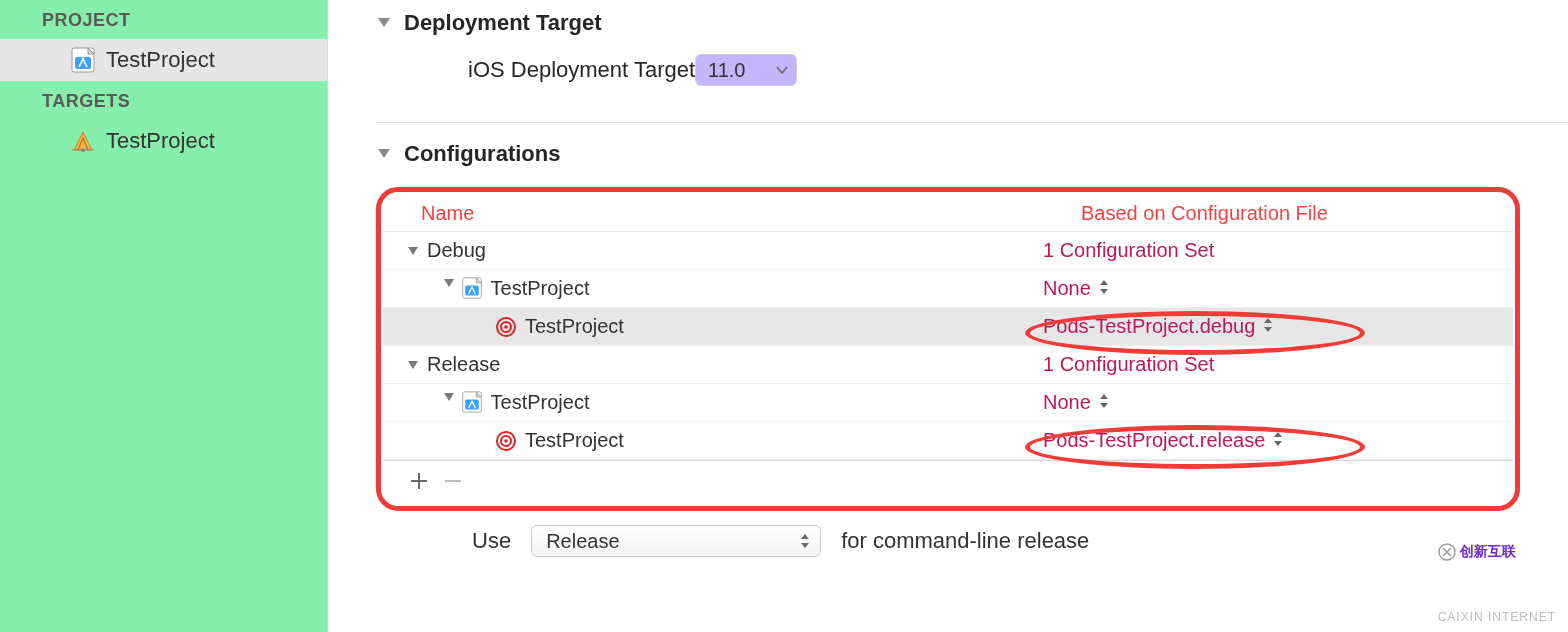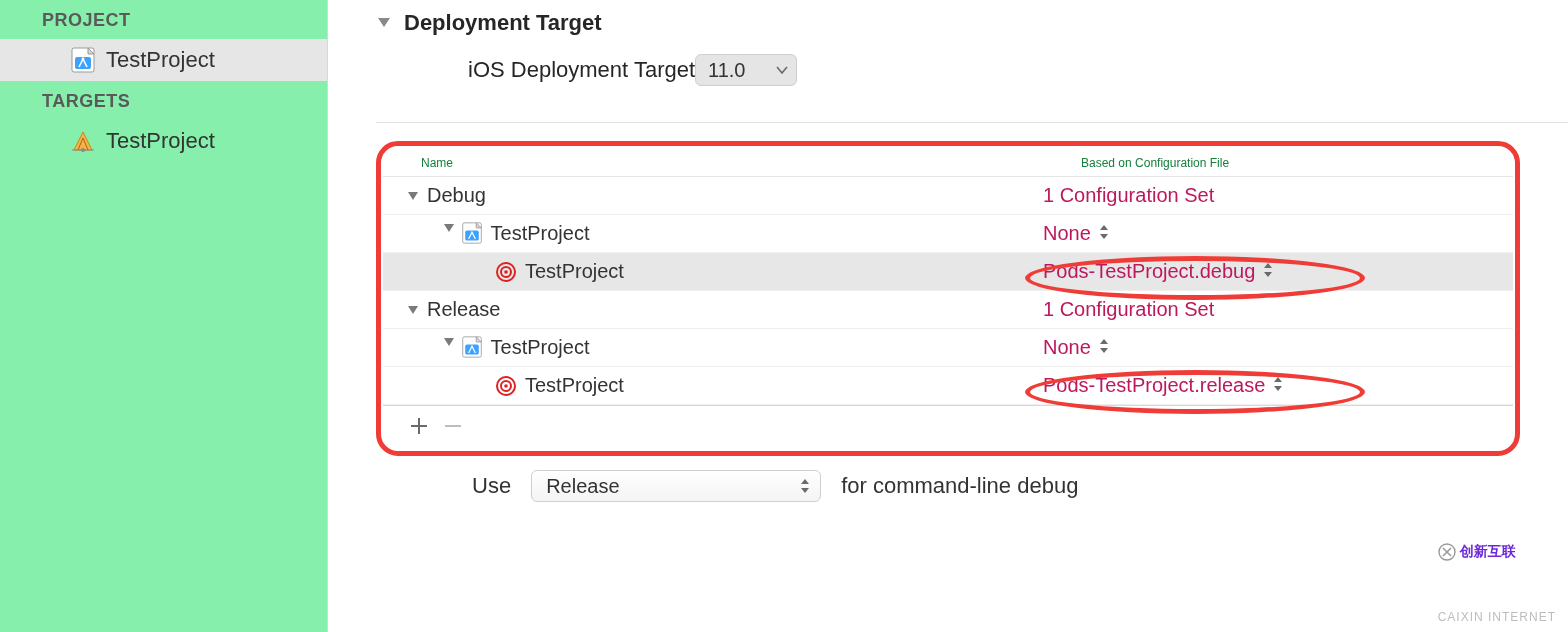--- a/index.html
+++ b/index.html
@@ -70,21 +70,21 @@
     align-items: center;
     padding-left: 92px;
     margin-bottom: 18px;
   }
   .field-label { font-size: 22px; color: #262626; }
   .combo {
     display: inline-flex;
     align-items: center;
     border: 1px solid #cfcfcf;
     border-radius: 6px;
-    background: #e5e5e5;
+    background: #c4b5fd;
     height: 32px;
     padding: 0 8px 0 12px;
     font-size: 20px;
     color: #333;
     gap: 30px;
     text-align: center;
   }
   .combo .caret { color: #6a6a6a; font-size: 14px; }
   .hr { border-top: 1px solid #e2e2e2; margin: 0 0 18px 48px; }
   
@@ -92,22 +92,22 @@
     position: relative;
     margin: 0 48px 0 48px;
   }
   .red-box {
     border: 5px solid #ef3c36;
     border-radius: 22px;
     padding: 6px 2px 6px 2px;
   }
   .table-header {
     display: flex;
-    color: #15803d;
-    font-size: 12px;
+    color: #ef4444;
+    font-size: 20px;
     padding: 4px 0 6px 38px;
     border-bottom: 1px solid #e6e6e6;
   }
   .col-name { flex: 0 0 660px; }
   .col-based { flex: 1; }
   .row {
     display: flex;
     align-items: center;
     height: 38px;
     border-bottom: 1px solid #efefef;
@@ -233,20 +233,30 @@
           <span class="caret">
             <svg width="12" height="9" viewBox="0 0 12 9">
                 <path d="M1 1 L6 7 L11 1" stroke="#6a6a6a" stroke-width="1.6" fill="none"></path>
               </svg>
           </span>
         </span>
       </div>
     </div>
     <div class="hr"></div>
 
+    <div class="section" style="padding-bottom:6px;">
+      <div class="section-header" style="margin-bottom:14px;">
+        <span class="disclosure">
+          <svg width="16" height="16" viewBox="0 0 16 16">
+              <path d="M2 4 L14 4 L8 13 Z" fill="#8a8a8a"></path>
+            </svg>
+        </span>
+        <span class="section-title">Configurations</span>
+      </div>
+    </div>
 
     <div class="config-area">
       <div class="red-box">
         <div class="table-header">
           <div class="col-name">Name</div>
           <div class="col-based">Based on Configuration File</div>
         </div>
         <div id="config-rows">
             <div class="row">
               <div class="name-cell indent-1">
@@ -368,21 +378,21 @@
       <div class="use-row">
         <span>Use</span>
         <span class="select">
           <span>Release</span>
           <span class="sorter">
             <svg width="10" height="16" viewBox="0 0 10 16">
                 <path d="M5 1 L9 6 L1 6 Z M5 15 L1 10 L9 10 Z" fill="#6a6a6a"></path>
               </svg>
           </span>
         </span>
-        <span>for command-line debug</span>
+        <span>for command-line release</span>
       </div>
     </div>
 
     <div class="watermark">
       <span class="cx">
         <svg width="18" height="18" viewBox="0 0 18 18">
             <circle cx="9" cy="9" r="8" fill="none" stroke="#9a9a9a" stroke-width="1.4"></circle>
             <path d="M5 5 L13 13 M13 5 L5 13" stroke="#9a9a9a" stroke-width="1.6"></path>
           </svg>
         <span>创新互联</span>

